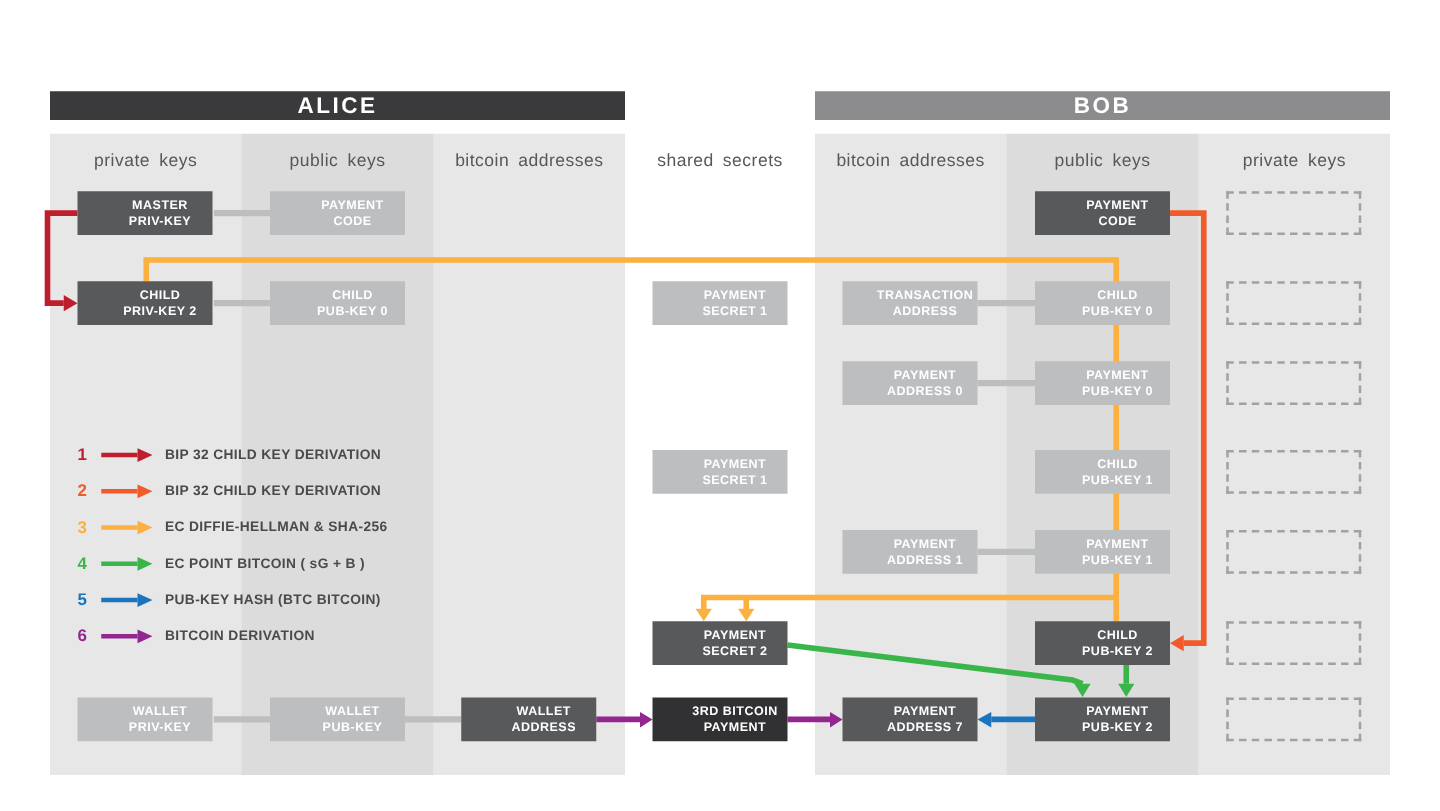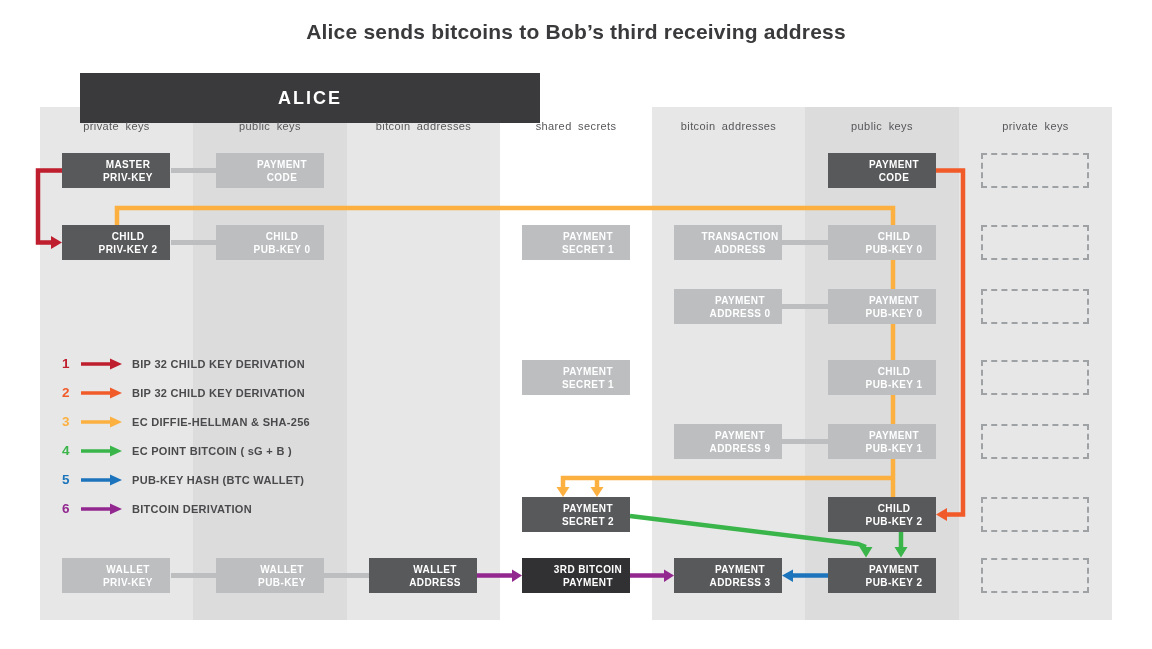--- a/index.html
+++ b/index.html
@@ -6,32 +6,32 @@
   .canvas {
     position:relative; width:1152px; height:649px; background:#ffffff;
     font-family:"Liberation Sans", sans-serif; overflow:hidden;
   }
   .title {
     position:absolute; top:20px; left:0; width:100%;
     text-align:center; font-size:21px; font-weight:bold; color:#3a3a3c;
     letter-spacing:0.2px;
   }
   .hdr {
-    position:absolute; top:73px; width:460px; height:50px; z-index:2;
+    position:absolute; top:73px; width:460px; height:23px; z-index:2;
     display:flex; align-items:center; justify-content:center;
-    color:#ffffff; font-size:18px; font-weight:bold; letter-spacing:2px;margin-left:40px;
+    color:#ffffff; font-size:18px; font-weight:bold; letter-spacing:2px;
   }
   .hdr-alice { left:40px;  background:#3a3a3c; }
   .hdr-bob   { left:652px; background:#8c8c8e; }
   .colbg { position:absolute; top:107px; height:513px; z-index:0; }
   .shade-a { background:#e7e7e7; }
   .shade-b { background:#dcdcdd; }
   .collabel {
     position:absolute; top:120px; z-index:2; text-align:center;
-    font-size:11px; color:#57575a; word-spacing:3px; letter-spacing:0.4px;
+    font-size:14px; color:#57575a; word-spacing:3px; letter-spacing:0.4px;
   }
   .bx {
     position:absolute; width:108px; height:35px; z-index:2; box-sizing:border-box;
     display:flex; flex-direction:column; align-items:center; justify-content:center;
     color:#ffffff; font-size:10px; font-weight:bold; line-height:1.3;
     letter-spacing:0.4px; text-align:center;
   }
   .bx span { display:block;padding-left:24px; }
   .dark  { background:#58595b; }
   .light { background:#bcbec0; }
@@ -42,30 +42,30 @@
   .lrow { display:flex; align-items:center; height:29px; }
   .lnum { width:16px; font-size:13.5px; font-weight:bold; }
   .larr { display:flex; margin:0 10px 0 2px; }
   .llabel { font-size:11px; font-weight:bold; color:#4a4a4c; letter-spacing:0.3px; }
 </style>
 </head>
 <body>
 
 <div class="canvas">
 
-  <div class="title">Alice sends bitcoins to Bob’s third receiving address</div>
 
   <div class="colbg shade-a" style="left:40px;width:153px"></div>
   <div class="colbg shade-b" style="left:193px;width:154px"></div>
   <div class="colbg shade-a" style="left:347px;width:153px"></div>
   <div class="colbg shade-a" style="left:652px;width:153px"></div>
   <div class="colbg shade-b" style="left:805px;width:154px"></div>
   <div class="colbg shade-a" style="left:959px;width:153px"></div>
 
   <div class="hdr hdr-alice">ALICE</div>
+  <div class="hdr hdr-bob">BOB</div>
 
   <div class="collabel" style="left:40px;width:153px">private keys</div>
   <div class="collabel" style="left:193px;width:154px">public keys</div>
   <div class="collabel" style="left:347px;width:153px">bitcoin addresses</div>
   <div class="collabel" style="left:500px;width:152px">shared secrets</div>
   <div class="collabel" style="left:652px;width:153px">bitcoin addresses</div>
   <div class="collabel" style="left:805px;width:154px">public keys</div>
   <div class="collabel" style="left:959px;width:153px">private keys</div>
 
   <svg class="arrows" width="1152" height="649" viewBox="0 0 1152 649">
@@ -183,33 +183,33 @@
   <div class="bx light" style="left:828px;top:289px">
       <span>PAYMENT</span>
       <span>PUB-KEY 0</span>
     </div>
   <div class="bx light" style="left:828px;top:360px">
       <span>CHILD</span>
       <span>PUB-KEY 1</span>
     </div>
   <div class="bx light" style="left:674px;top:424px">
       <span>PAYMENT</span>
-      <span>ADDRESS 9</span>
+      <span>ADDRESS 1</span>
     </div>
   <div class="bx light" style="left:828px;top:424px">
       <span>PAYMENT</span>
       <span>PUB-KEY 1</span>
     </div>
   <div class="bx dark" style="left:828px;top:497px">
       <span>CHILD</span>
       <span>PUB-KEY 2</span>
     </div>
   <div class="bx dark" style="left:674px;top:558px">
       <span>PAYMENT</span>
-      <span>ADDRESS 3</span>
+      <span>ADDRESS 7</span>
     </div>
   <div class="bx dark" style="left:828px;top:558px">
       <span>PAYMENT</span>
       <span>PUB-KEY 2</span>
     </div>
 
   <div class="bx dashed" style="left:981px;top:153px"></div>
   <div class="bx dashed" style="left:981px;top:225px"></div>
   <div class="bx dashed" style="left:981px;top:289px"></div>
   <div class="bx dashed" style="left:981px;top:360px"></div>
@@ -259,21 +259,21 @@
       <span class="llabel">EC POINT BITCOIN ( sG + B )</span>
     </div>
     <div class="lrow">
       <span class="lnum" style="color: rgb(28, 117, 188);">5</span>
       <span class="larr" style="color: rgb(28, 117, 188);">
           <svg width="42" height="12">
             <line x1="1" y1="6" x2="30" y2="6" stroke="currentColor" stroke-width="3.5"></line>
             <polygon points="30,0.5 42,6 30,11.5" fill="currentColor"></polygon>
           </svg>
         </span>
-      <span class="llabel">PUB-KEY HASH (BTC WALLET)</span>
+      <span class="llabel">PUB-KEY HASH (BTC BITCOIN)</span>
     </div>
     <div class="lrow">
       <span class="lnum" style="color: rgb(146, 39, 143);">6</span>
       <span class="larr" style="color: rgb(146, 39, 143);">
           <svg width="42" height="12">
             <line x1="1" y1="6" x2="30" y2="6" stroke="currentColor" stroke-width="3.5"></line>
             <polygon points="30,0.5 42,6 30,11.5" fill="currentColor"></polygon>
           </svg>
         </span>
       <span class="llabel">BITCOIN DERIVATION</span>

